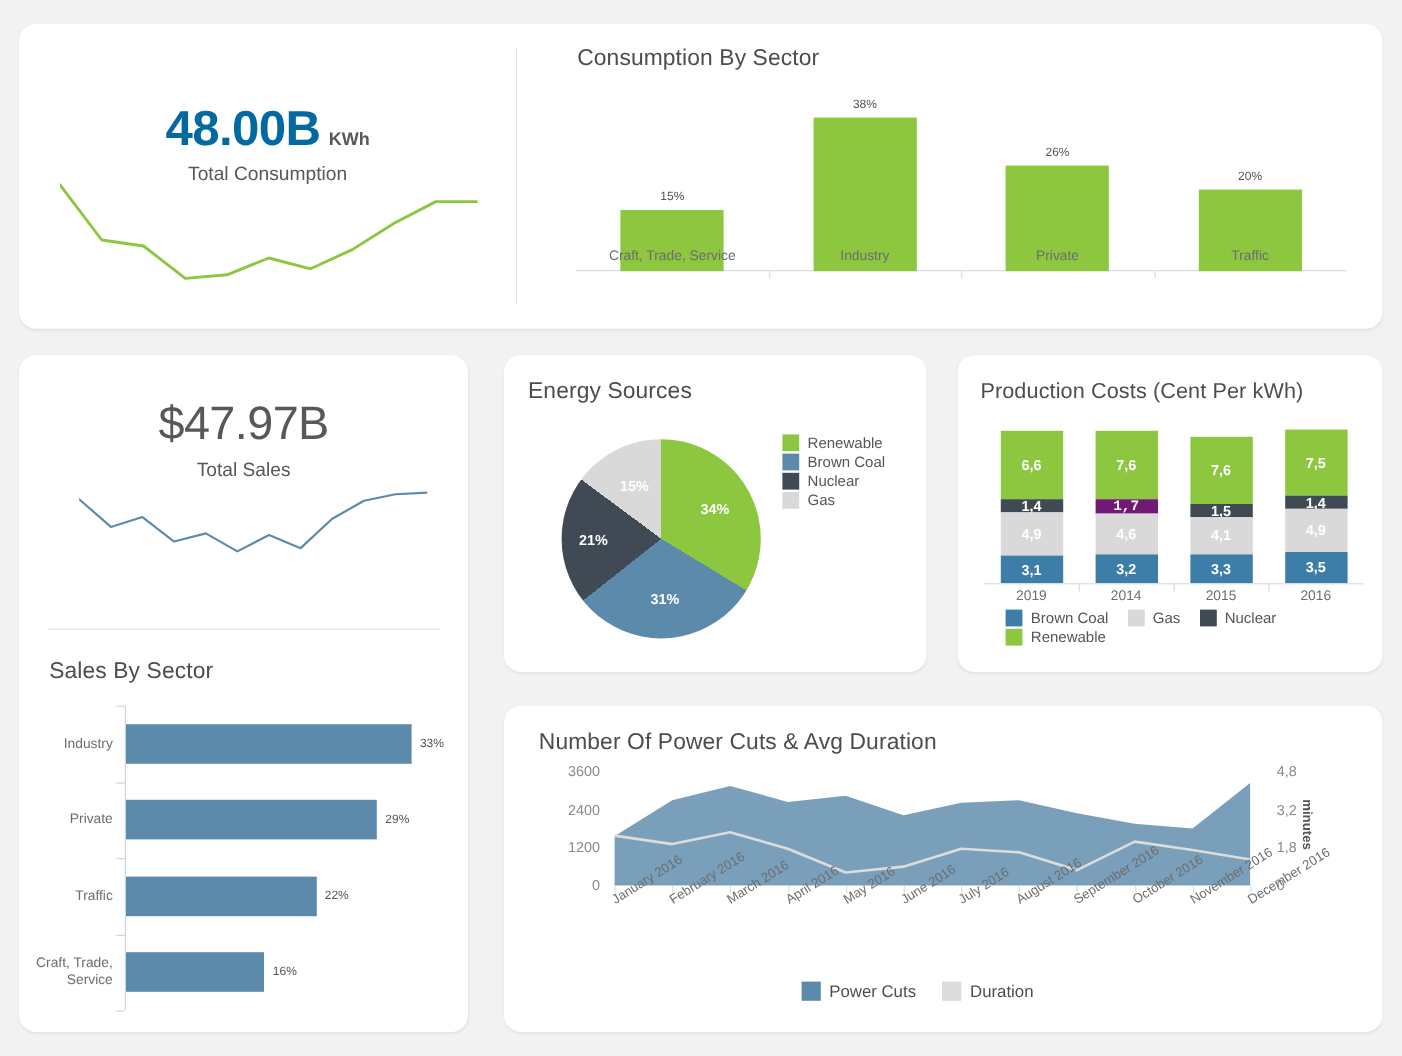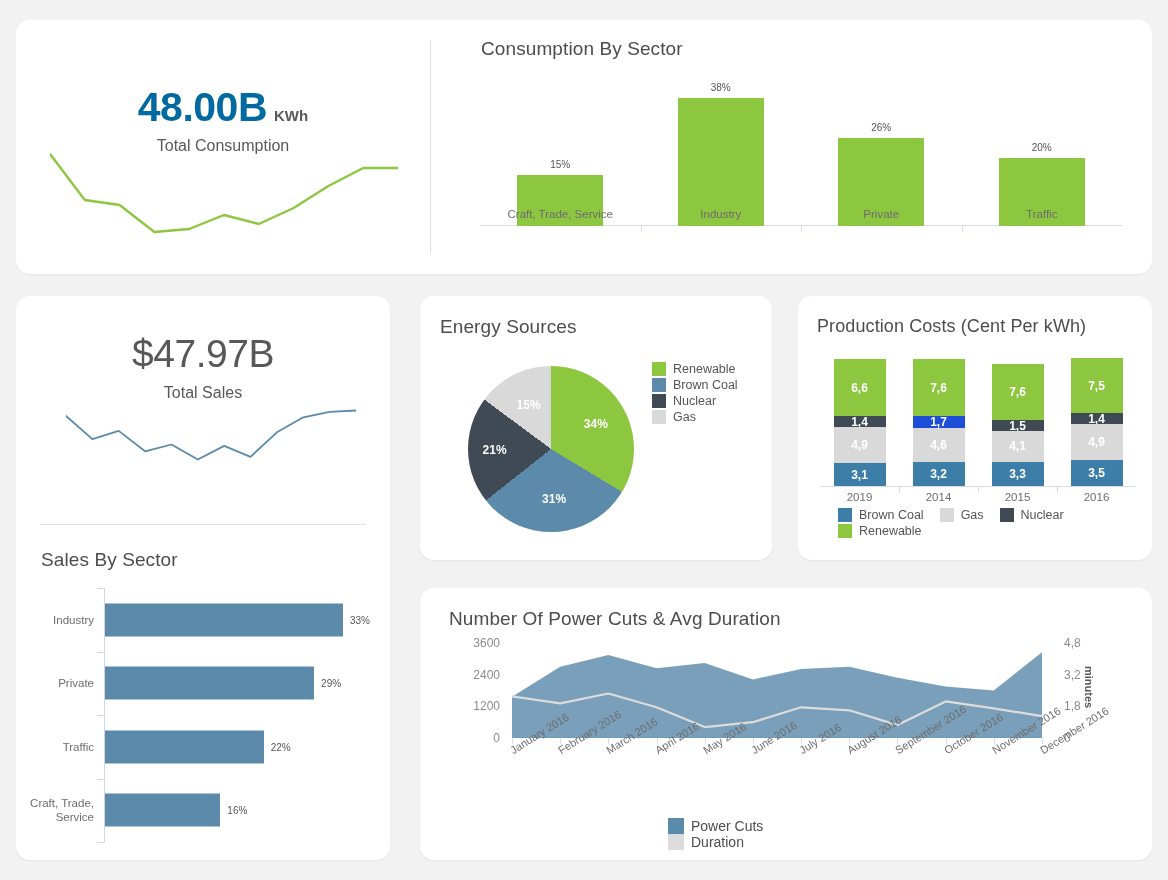--- a/index.html
+++ b/index.html
@@ -137,21 +137,21 @@
   .area-axis { position: absolute; left: 0; right: 0; bottom: 0; height: 1px; background: #d8dde3; }
   .area-tick { position: absolute; bottom: -6px; width: 1px; height: 6px; background: #d8dde3; }
   .area-cat {
     position: absolute; font-size: 11px; color: #6d6d6d; white-space: nowrap;
     transform-origin: left top; transform: rotate(-32deg);
   }
   .minutes-lab {
     position: absolute; font-size: 11px; font-weight: bold; color: #555;
     writing-mode: vertical-rl;
   }
-  .hlegend { position: absolute; display: flex; align-items: flex-start; flex-direction: column; }
+  .hlegend { position: absolute; display: flex; align-items: flex-end; }
   .hlegend .legend-row { margin: 0 22px 0 0; }
   .hlegend .legend-txt { font-size: 14px; color: #4d4d4d; }
   .hlegend .legend-sw { width: 16px; height: 16px; }
 </style>
 </head>
 <body>
 
 <div class="dash">
 
   <div class="card" id="card-top">
@@ -291,21 +291,21 @@
             <div class="stack-seg" style="height: 18.1287%; background: rgb(61, 126, 168);">
               <span>3,1</span>
             </div>
           </div>
         </div>
         <div class="stack-group" style="left: 25%; width: 25%;">
           <div class="stack-bar" style="height: 126.52px;">
             <div class="stack-seg" style="height: 44.4444%; background: rgb(141, 198, 63);">
               <span>7,6</span>
             </div>
-            <div class="stack-seg" style="height: 9.94152%; background: #1d4ed8;">
+            <div class="stack-seg" style="height: 9.94152%; background: #701a75; font-family: Liberation Mono, monospace;">
               <span>1,7</span>
             </div>
             <div class="stack-seg" style="height: 26.9006%; background: rgb(217, 217, 217);">
               <span style="color: rgb(255, 255, 255);">4,6</span>
             </div>
             <div class="stack-seg" style="height: 18.7135%; background: rgb(61, 126, 168);">
               <span>3,2</span>
             </div>
           </div>
         </div>

